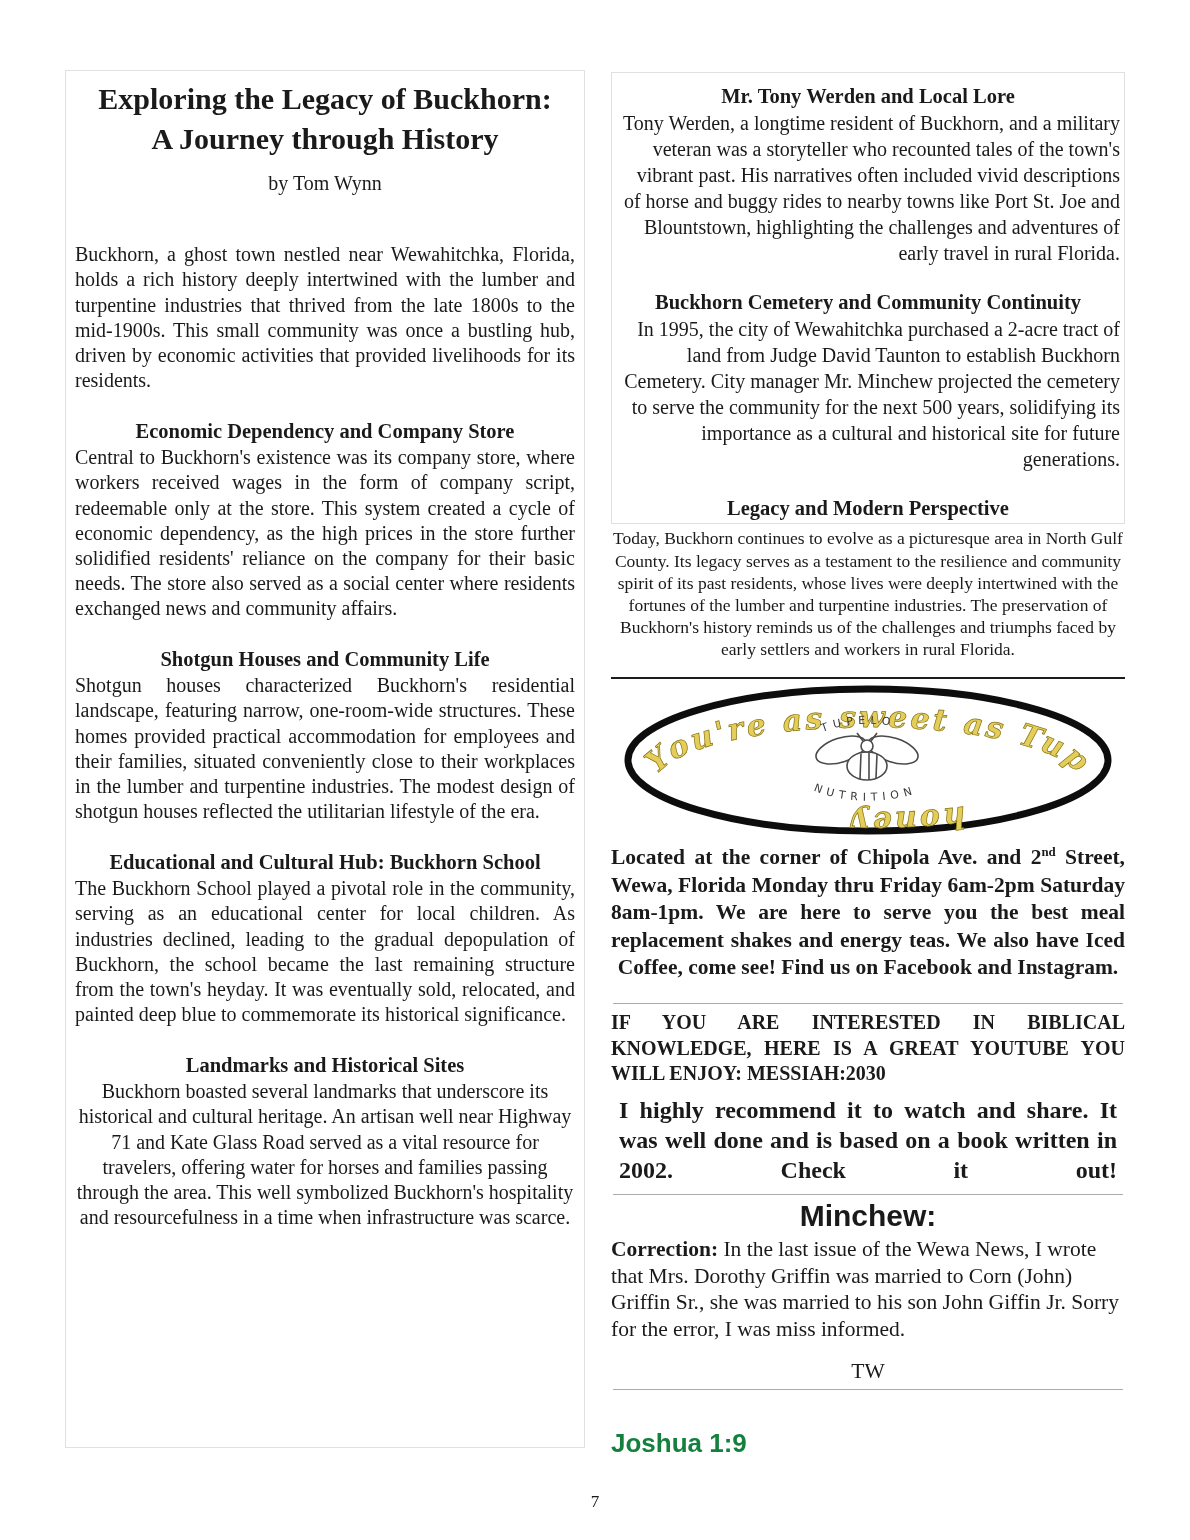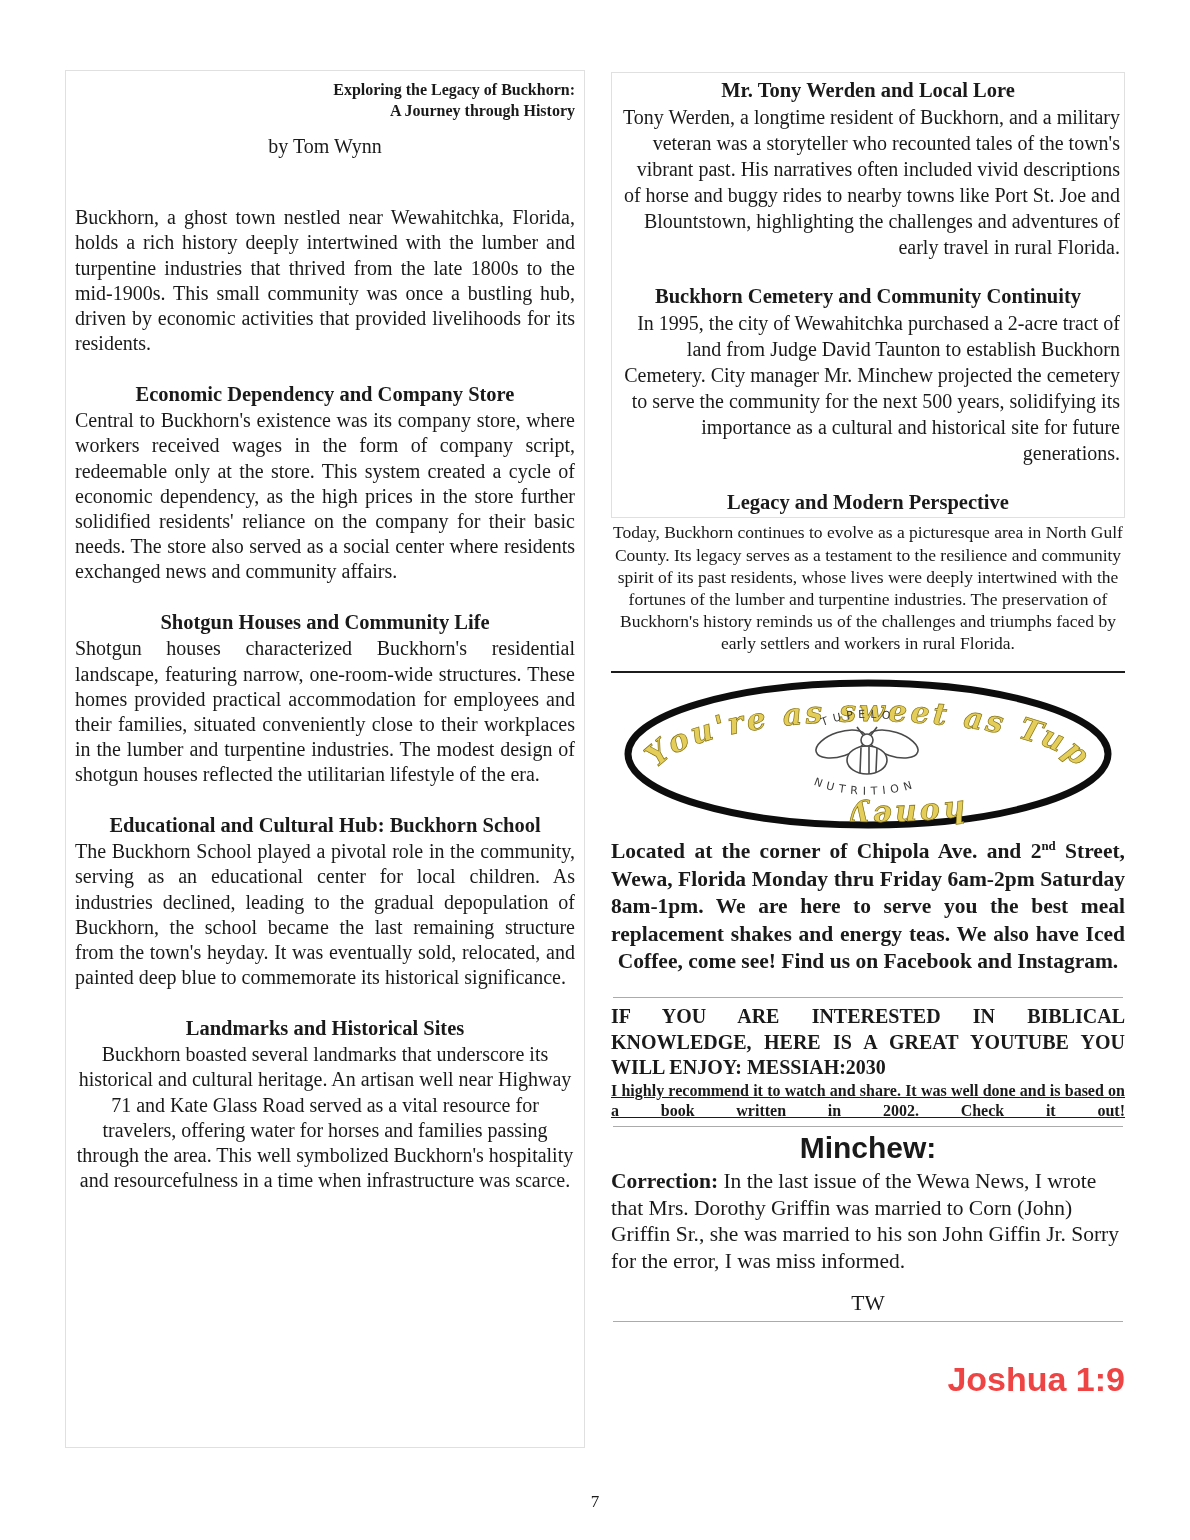--- a/index.html
+++ b/index.html
@@ -2,46 +2,46 @@
 <html><head>
 <meta charset="utf-8">
 <style>
   html,body{margin:0;padding:0;background:#ffffff;}
   body{width:1190px;height:1540px;position:relative;font-family:"Liberation Serif",serif;color:#1a1a1a;}
   .page{position:absolute;inset:0;}
 
   
   .left-box{position:absolute;left:65px;top:70px;width:520px;height:1378px;
             border:1px solid #e0e0e0;box-sizing:border-box;padding:8px 9px;}
-  .title-line{font-size:16px;font-weight:bold;text-align:right;line-height:1.32;}
+  .title-line{font-size:30px;font-weight:bold;text-align:center;line-height:1.32;}
   .byline{font-size:20px;text-align:center;margin-top:14px;}
   .body-p{font-size:20px;line-height:1.26;text-align:justify;margin:0;}
   .intro{margin-top:47px;}
   .lsec-h{font-size:20.5px;font-weight:bold;text-align:center;margin-top:26px;line-height:1.26;}
   .lsec-b{margin-top:0;}
   .center-b{text-align:center;}
 
   
   .right-col{position:absolute;left:611px;top:72px;width:514px;}
-  .right-box{border:1px solid #e0e0e0;box-sizing:border-box;padding:5px 4px 2px;}
+  .right-box{border:1px solid #e0e0e0;box-sizing:border-box;padding:11px 4px 2px;}
   .rsec-h{font-size:20.5px;font-weight:bold;text-align:center;line-height:1.26;}
   .rsec-b{font-size:20px;line-height:1.3;text-align:right;margin:0;}
   .rgap{margin-top:24px;}
   .legacy-body{font-size:17.5px;line-height:1.26;text-align:center;margin-top:3px;}
   .rule-dark{border:none;border-top:2px solid #1c1c1c;margin:6px 0 0;}
   .rule-gray{border:none;border-top:1px solid #ababab;margin:5px 2px 0;}
   .logo-wrap{text-align:center;margin-top:5px;}
   .ad{font-size:21.5px;font-weight:bold;line-height:1.28;text-align:justify;text-align-last:center;margin-top:4px;}
   .ad sup{font-size:0.6em;vertical-align:super;line-height:0;}
   .yt-p1{font-size:20px;font-weight:bold;line-height:1.27;text-align:justify;text-align-last:left;margin:6px 0 0;}
-  .yt-p2{font-size:16px;font-weight:bold;line-height:1.27;text-align:justify;text-align-last:justify;margin:0;text-decoration:underline;}
+  .yt-p2{font-size:24px;font-weight:bold;line-height:1.27;text-align:justify;text-align-last:justify;margin:8px;}
   .notice-h{font-family:"Liberation Sans",sans-serif;font-size:30px;font-weight:bold;text-align:center;margin-top:4px;line-height:1.1;}
   .correction{font-size:21.5px;line-height:1.24;text-align:left;margin:4px 0 16px;}
   .tw{font-size:21.5px;text-align:center;margin:4px;}
-  .verse{font-family:"Liberation Sans",sans-serif;font-size:34px;font-weight:bold;text-align:right;margin-top:38px;color:#ef4444;}
+  .verse{font-family:"Liberation Sans",sans-serif;font-size:26px;font-weight:bold;text-align:left;margin-top:38px;color:#15803d;}
 
   .page-number{position:absolute;left:0;top:1492px;width:1190px;text-align:center;font-size:17px;}
 
   
   .ring-text{font-family:"DejaVu Serif",serif;font-style:italic;font-weight:bold;font-size:30px;
              fill:#e4cd58;stroke:#857314;stroke-width:0.7px;letter-spacing:3px;}
   .brand-small{font-family:"DejaVu Sans",sans-serif;font-size:11px;letter-spacing:5px;fill:#3a3a3a;}
 </style>
 </head>
 <body>

